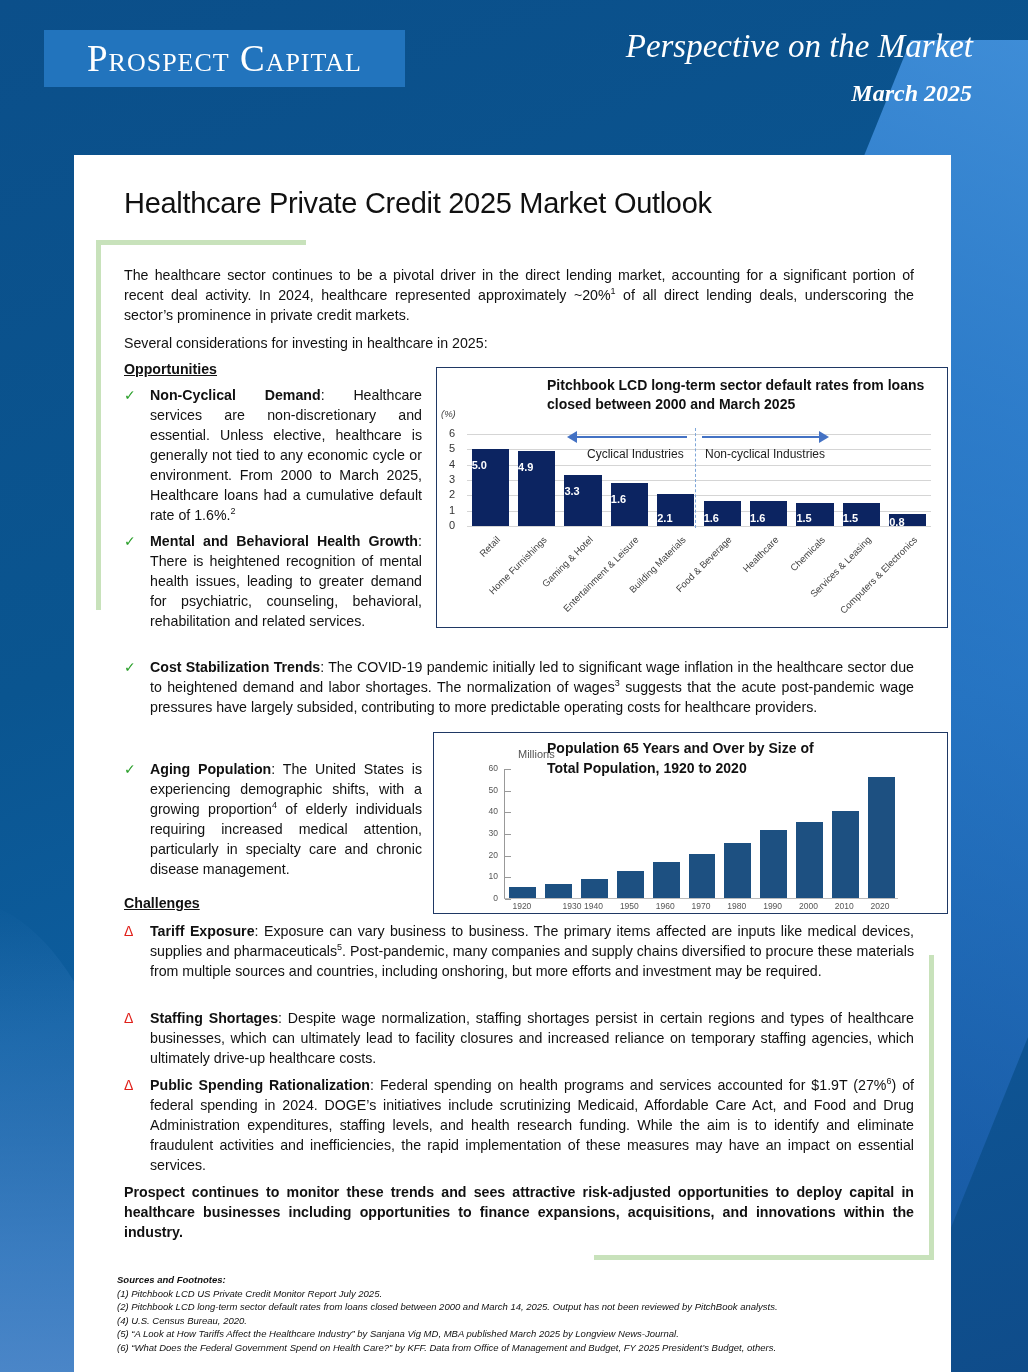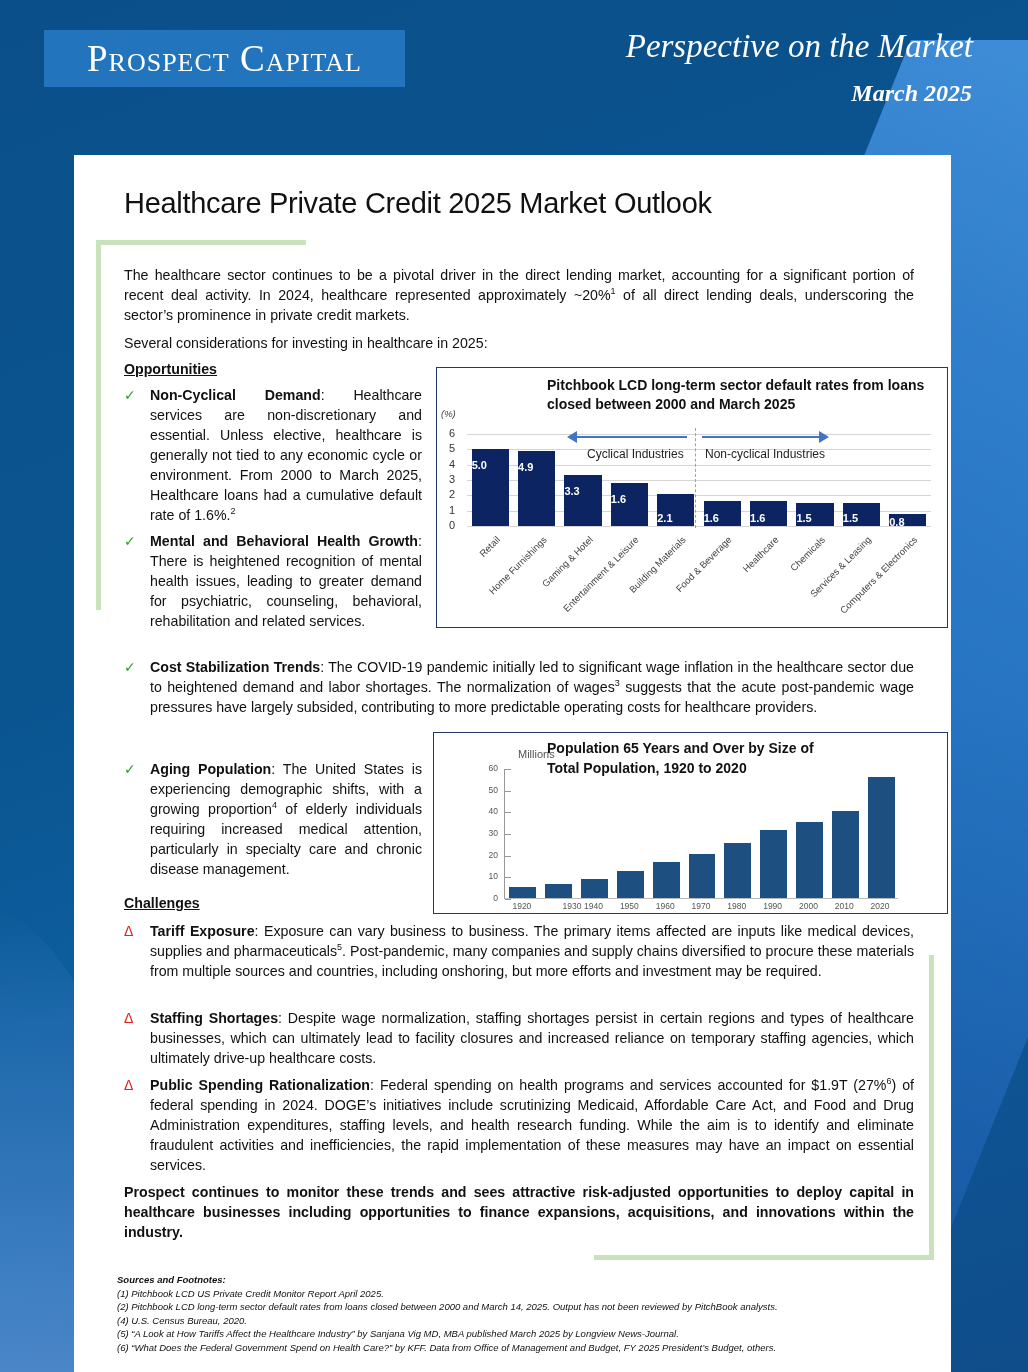--- a/index.html
+++ b/index.html
@@ -150,21 +150,21 @@
 
   <div class="bullet" style="top:920px; width:790px">
     <span class="mark delta">Δ</span>
     <span class="txt"><b>Public Spending Rationalization</b><span>: Federal spending on health programs and services accounted for $1.9T (27%</span><sup>6</sup><span>) of federal spending in 2024.  DOGE’s initiatives include scrutinizing Medicaid, Affordable Care Act, and Food and Drug Administration expenditures, staffing levels, and health research funding. While the aim is to identify and eliminate fraudulent activities and inefficiencies, the rapid implementation of these measures may have an impact on essential services.</span></span>
   </div>
 
   <p class="closing" style="top:1027px">Prospect continues to monitor these trends and sees attractive risk-adjusted opportunities to deploy capital in healthcare businesses including opportunities to finance expansions, acquisitions, and innovations within the industry.</p>
 
   <div class="footnotes">
     <div class="fn-title">Sources and Footnotes:</div>
-    <div>(1) Pitchbook LCD US Private Credit Monitor Report April 2025.</div>
+    <div>(1) Pitchbook LCD US Private Credit Monitor Report July 2025.</div>
     <div>(2) Pitchbook LCD long-term sector default rates from loans closed between 2000 and March 14, 2025.  Output has not been reviewed by PitchBook analysts.</div>
     <div>(4)  U.S. Census Bureau, 2020.</div>
     <div>(5) “A Look at How Tariffs Affect the Healthcare Industry” by Sanjana Vig MD, MBA published March 2025 by Longview News-Journal.</div>
     <div>(6) “What Does the Federal Government Spend on Health Care?” by KFF.  Data from Office of Management and Budget, FY 2025 President’s Budget, others.</div>
   </div>
 </div>
 
 <div class="chart-box" style="left:436px; top:367px; width:512px; height:261px;">
   <div class="chart-title" style="left:110px; top:8px;">Pitchbook LCD long-term sector default rates from loans closed between 2000 and March 2025</div>
   <div style="position:absolute; left:4px; top:40px; font-size:9.5px; font-style:italic; color:#444;">(%)</div>

